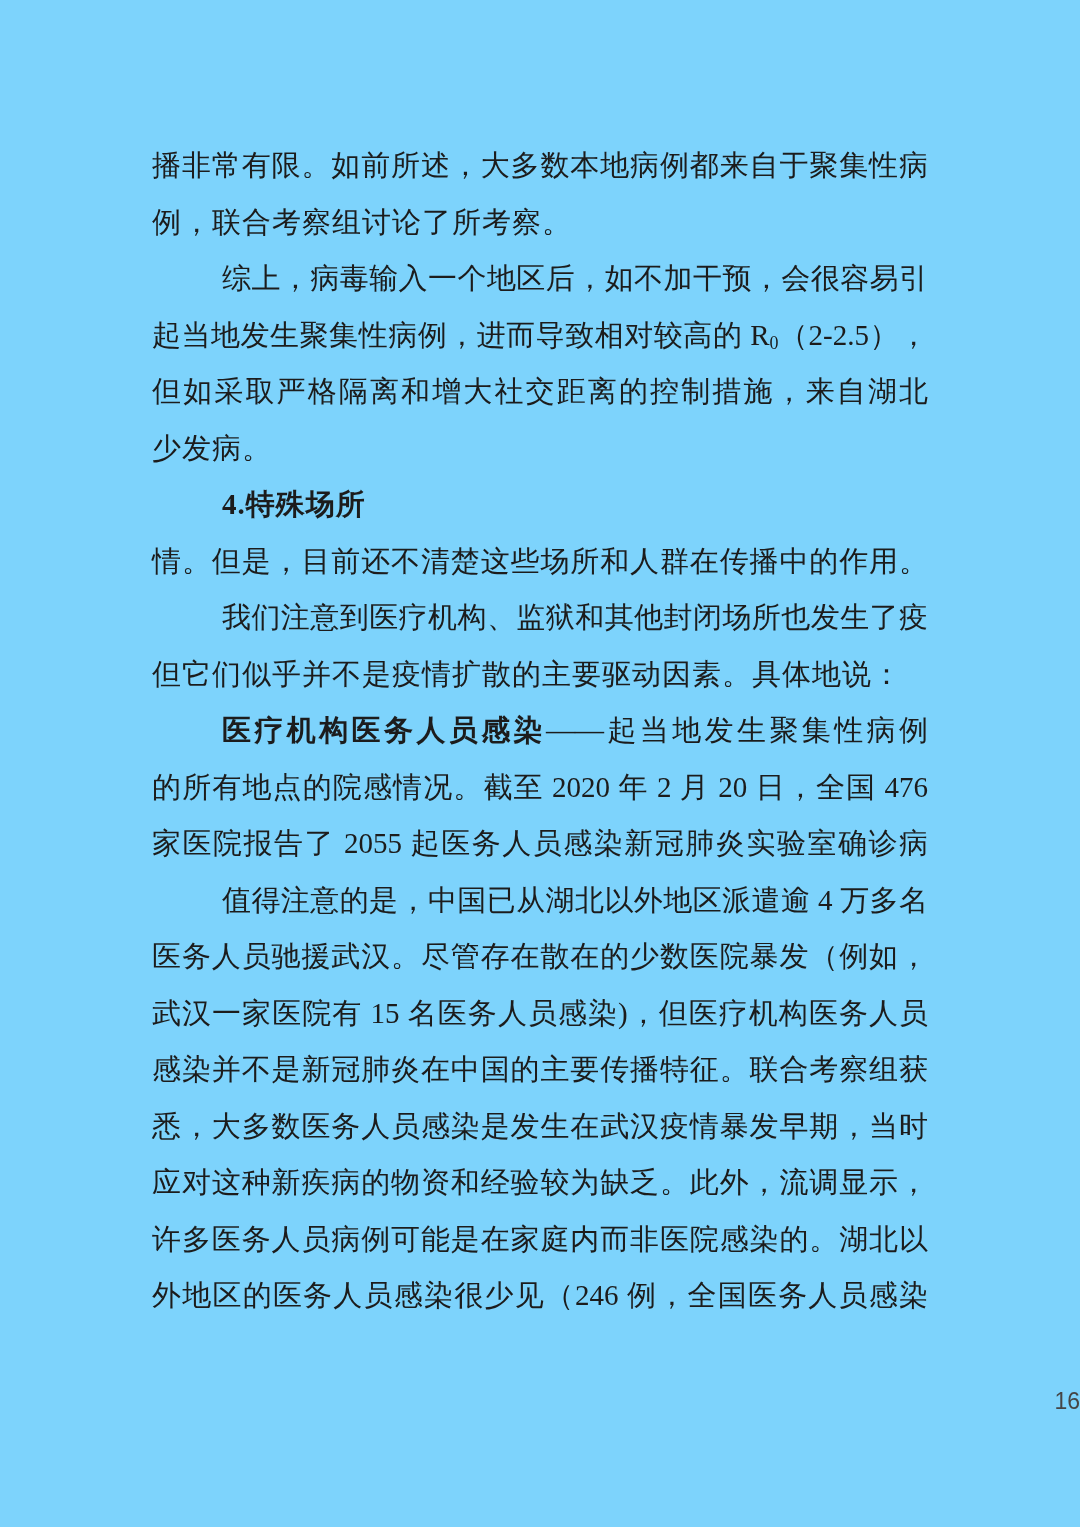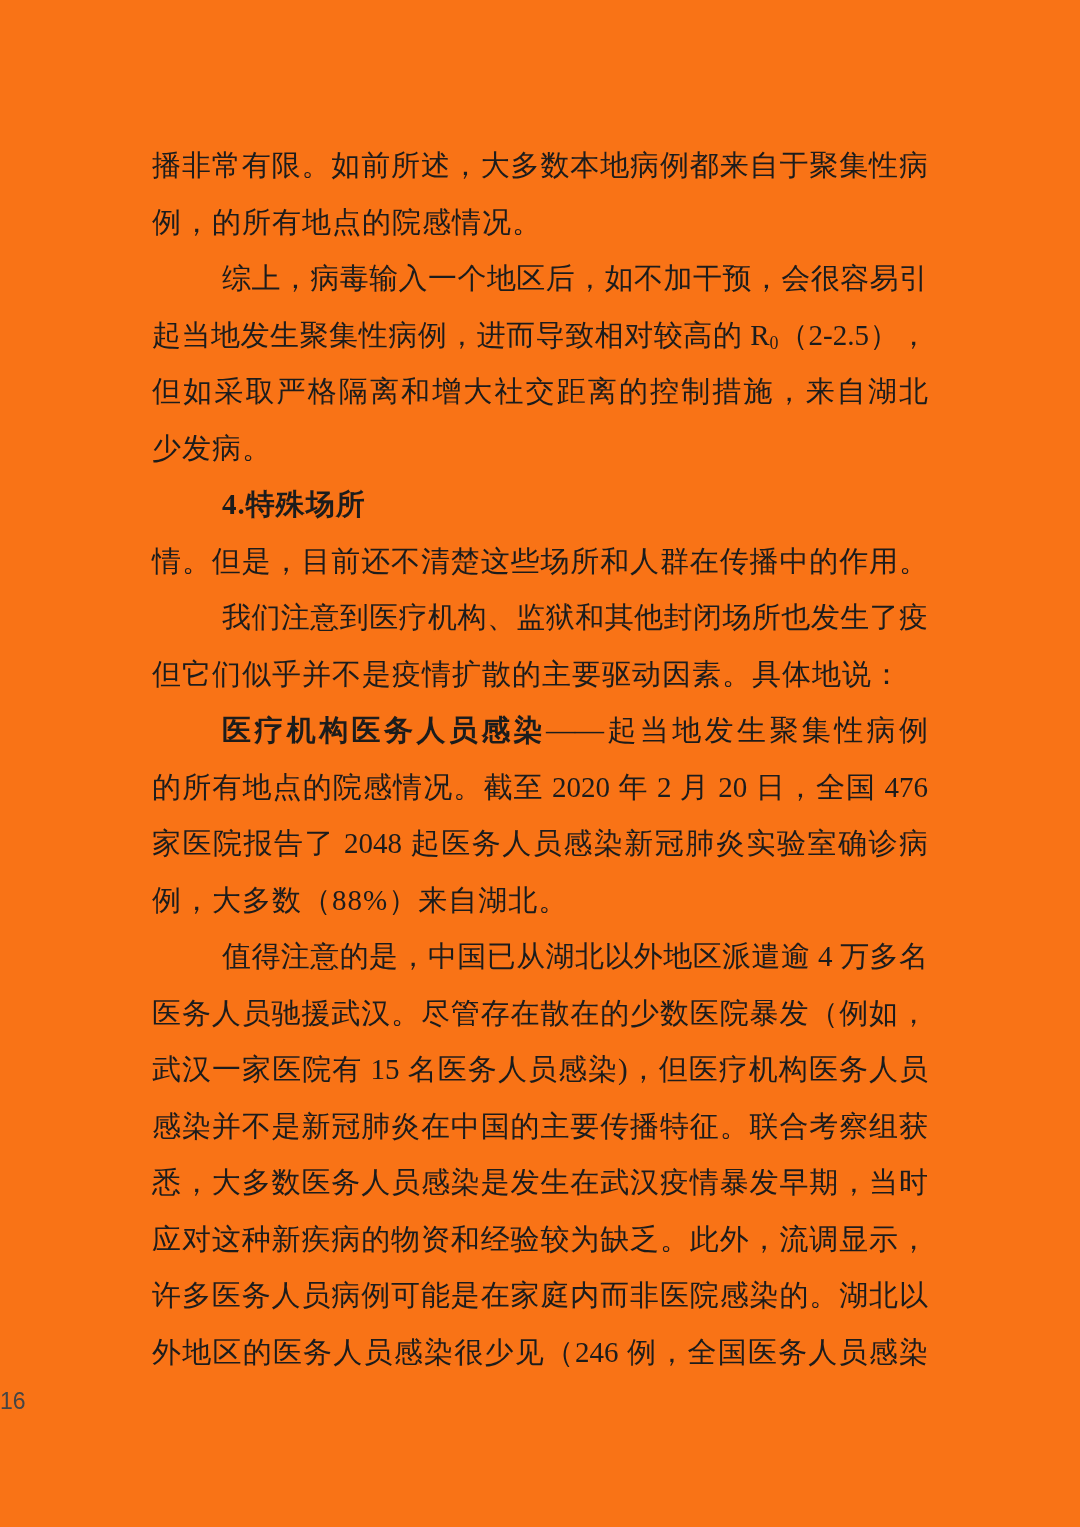--- a/index.html
+++ b/index.html
@@ -8,21 +8,21 @@
   body {
     width: 1080px;
     height: 1527px;
     position: relative;
     overflow: hidden;
     font-family: "Liberation Serif", "DejaVu Serif", serif;
   }
   .page {
     position: absolute;
     inset: 0;
-    background: #f97316;
+    background: #7dd3fc;
   }
   .page-text {
     position: absolute;
     top: 137px;
     left: 152px;
     width: 776px;
   }
   .paragraph { margin: 0; }
   .line {
     font-size: 29px;
@@ -39,54 +39,53 @@
   sub {
     font-size: 0.62em;
     line-height: 0;
     vertical-align: -0.22em;
   }
   .page-number {
     position: absolute;
     top: 1388px;
     left: 0;
     width: 100%;
-    text-align: left;
+    text-align: right;
     font-family: "Liberation Sans", "DejaVu Sans", sans-serif;
     font-size: 23px;
     color: #454545;
   }
 </style>
 </head>
 <body>
 
 <div class="page">
   <div class="page-text">
       <div class="paragraph">
         <div class="line just"><span>播非常有限。如前所述，大多数本地病例都来自于聚集性病</span></div>
-        <div class="line"><span>例，的所有地点的院感情况。</span></div>
+        <div class="line"><span>例，联合考察组讨论了所考察。</span></div>
       </div>
       <div class="paragraph">
         <div class="line just ind"><span>综上，病毒输入一个地区后，如不加干预，会很容易引</span></div>
         <div class="line just"><span>起当地发生聚集性病例，进而导致相对较高的 R</span><sub>0</sub><span>（2-2.5），</span></div>
         <div class="line just"><span>但如采取严格隔离和增大社交距离的控制措施，来自湖北</span></div>
         <div class="line"><span>少发病。</span></div>
       </div>
       <div class="paragraph heading">
         <div class="line ind"><span class="bold">4.特殊场所</span></div>
       </div>
       <div class="paragraph">
         <div class="line just"><span>情。但是，目前还不清楚这些场所和人群在传播中的作用。</span></div>
         <div class="line just ind"><span>我们注意到医疗机构、监狱和其他封闭场所也发生了疫</span></div>
         <div class="line"><span>但它们似乎并不是疫情扩散的主要驱动因素。具体地说：</span></div>
       </div>
       <div class="paragraph">
         <div class="line just ind"><span class="bold">医疗机构医务人员感染</span><span>——起当地发生聚集性病例</span></div>
         <div class="line just"><span>的所有地点的院感情况。截至 2020 年 2 月 20 日，全国 476</span></div>
-        <div class="line just"><span>家医院报告了 2048 起医务人员感染新冠肺炎实验室确诊病</span></div>
-        <div class="line"><span>例，大多数（88%）来自湖北。</span></div>
+        <div class="line just"><span>家医院报告了 2055 起医务人员感染新冠肺炎实验室确诊病</span></div>
       </div>
       <div class="paragraph">
         <div class="line just ind"><span>值得注意的是，中国已从湖北以外地区派遣逾 4 万多名</span></div>
         <div class="line just"><span>医务人员驰援武汉。尽管存在散在的少数医院暴发（例如，</span></div>
         <div class="line just"><span>武汉一家医院有 15 名医务人员感染)，但医疗机构医务人员</span></div>
         <div class="line just"><span>感染并不是新冠肺炎在中国的主要传播特征。联合考察组获</span></div>
         <div class="line just"><span>悉，大多数医务人员感染是发生在武汉疫情暴发早期，当时</span></div>
         <div class="line just"><span>应对这种新疾病的物资和经验较为缺乏。此外，流调显示，</span></div>
         <div class="line just"><span>许多医务人员病例可能是在家庭内而非医院感染的。湖北以</span></div>
         <div class="line just"><span>外地区的医务人员感染很少见（246 例，全国医务人员感染</span></div>

